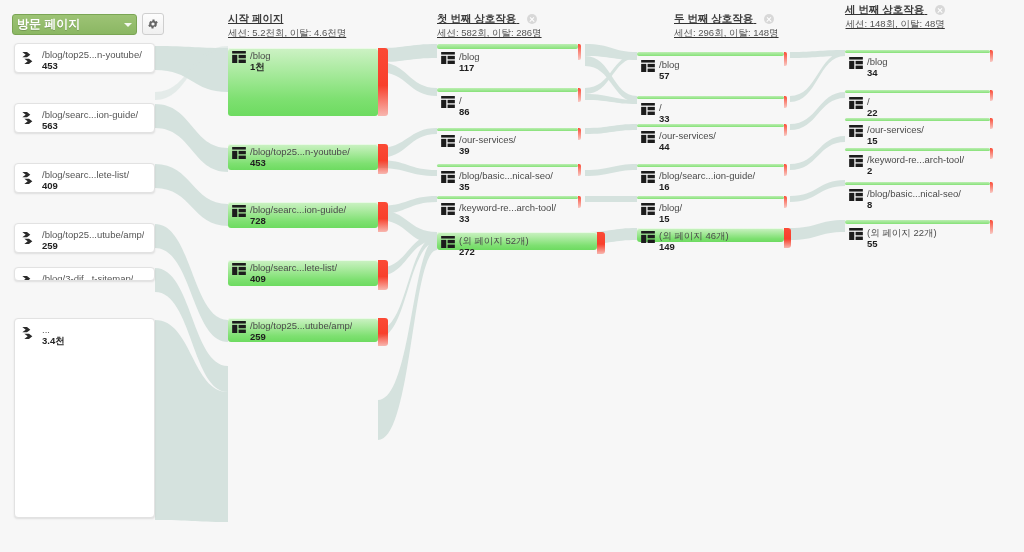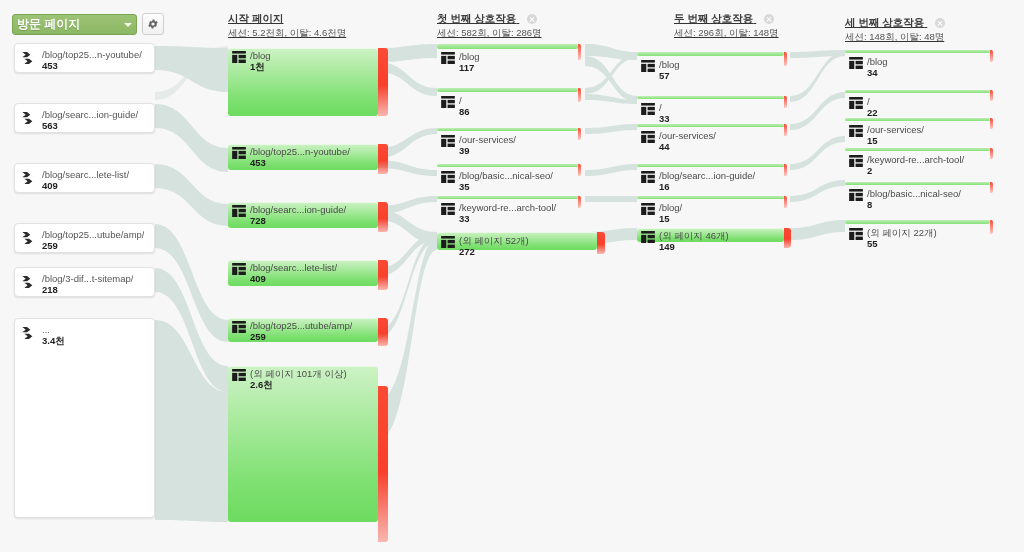--- a/index.html
+++ b/index.html
@@ -189,21 +189,21 @@
   </div>
 
   <div class="col-head" style="left:674px;top:12px;">
     <div class="title">
       <span>두 번째 상호작용</span>
       <span class="close-circle"></span>
     </div>
     <div class="sub">세션: 296회, 이탈: 148명</div>
   </div>
 
-  <div class="col-head" style="left:845px;top:16px;">
+  <div class="col-head" style="left:845px;top:3px;text-align:center;">
     <div class="title">
       <span>세 번째 상호작용</span>
       <span class="close-circle"></span>
     </div>
     <div class="sub">세션: 148회, 이탈: 48명</div>
   </div>
 
   <div class="src-card" style="left:14px;top:43px;width:141px;height:30px;">
     <svg class="ico" width="16" height="16" viewBox="0 0 24 24" fill="#2b2b2b">
       <path d="M2 3h7l5 4-5 4H2l5-4z"></path>
@@ -241,21 +241,21 @@
     <svg class="ico" width="16" height="16" viewBox="0 0 24 24" fill="#2b2b2b">
       <path d="M2 3h7l5 4-5 4H2l5-4z"></path>
         <path d="M5 13h7l5 4-5 4H5l5-4z"></path>
     </svg>
     <div class="txt">
       <div class="p">/blog/top25...utube/amp/</div>
       <div class="v">259</div>
     </div>
   </div>
 
-  <div class="src-card" style="left:14px;top:267px;width:141px;height:30px;">
+  <div class="src-card" style="left:14px;top:267px;width:141px;height:14px;">
     <svg class="ico" width="16" height="16" viewBox="0 0 24 24" fill="#2b2b2b">
       <path d="M2 3h7l5 4-5 4H2l5-4z"></path>
         <path d="M5 13h7l5 4-5 4H5l5-4z"></path>
     </svg>
     <div class="txt">
       <div class="p">/blog/3-dif...t-sitemap/</div>
       <div class="v">218</div>
     </div>
   </div>
 
@@ -348,36 +348,20 @@
           <rect x="7.5" y="4.5" width="8.5" height="4"></rect>
           <rect x="7.5" y="10" width="8.5" height="4"></rect>
       </svg>
       <div class="txt">
         <div class="p">/blog/top25...utube/amp/</div>
         <div class="v">259</div>
       </div>
     </div>
   </div>
 
-  <div class="node" style="left:228px;top:366px;width:150px;height:156px;">
-    <div class="bar"></div>
-    <div class="exit" style="right:-10px;height:156px;top:20px;"></div>
-    <div class="label">
-      <svg class="ico" width="14" height="12" viewBox="0 0 16 14" fill="#1c1c1c">
-        <rect x="0" y="0" width="16" height="3"></rect>
-          <rect x="0" y="4.5" width="6" height="9.5"></rect>
-          <rect x="7.5" y="4.5" width="8.5" height="4"></rect>
-          <rect x="7.5" y="10" width="8.5" height="4"></rect>
-      </svg>
-      <div class="txt">
-        <div class="p">(외 페이지 101개 이상)</div>
-        <div class="v">2.6천</div>
-      </div>
-    </div>
-  </div>
 
   <div class="nodewrap" style="left:437px;top:44px;width:148px;">
     <div class="barline" style="width:141px;top:0;"></div>
     <div class="exitline" style="left:141px;top:0;height:16px;"></div>
     <div class="labelblock" style="top:7px;">
       <svg class="ico" width="14" height="12" viewBox="0 0 16 14" fill="#1c1c1c">
         <rect x="0" y="0" width="16" height="3"></rect>
           <rect x="0" y="4.5" width="6" height="9.5"></rect>
           <rect x="7.5" y="4.5" width="8.5" height="4"></rect>
           <rect x="7.5" y="10" width="8.5" height="4"></rect>

